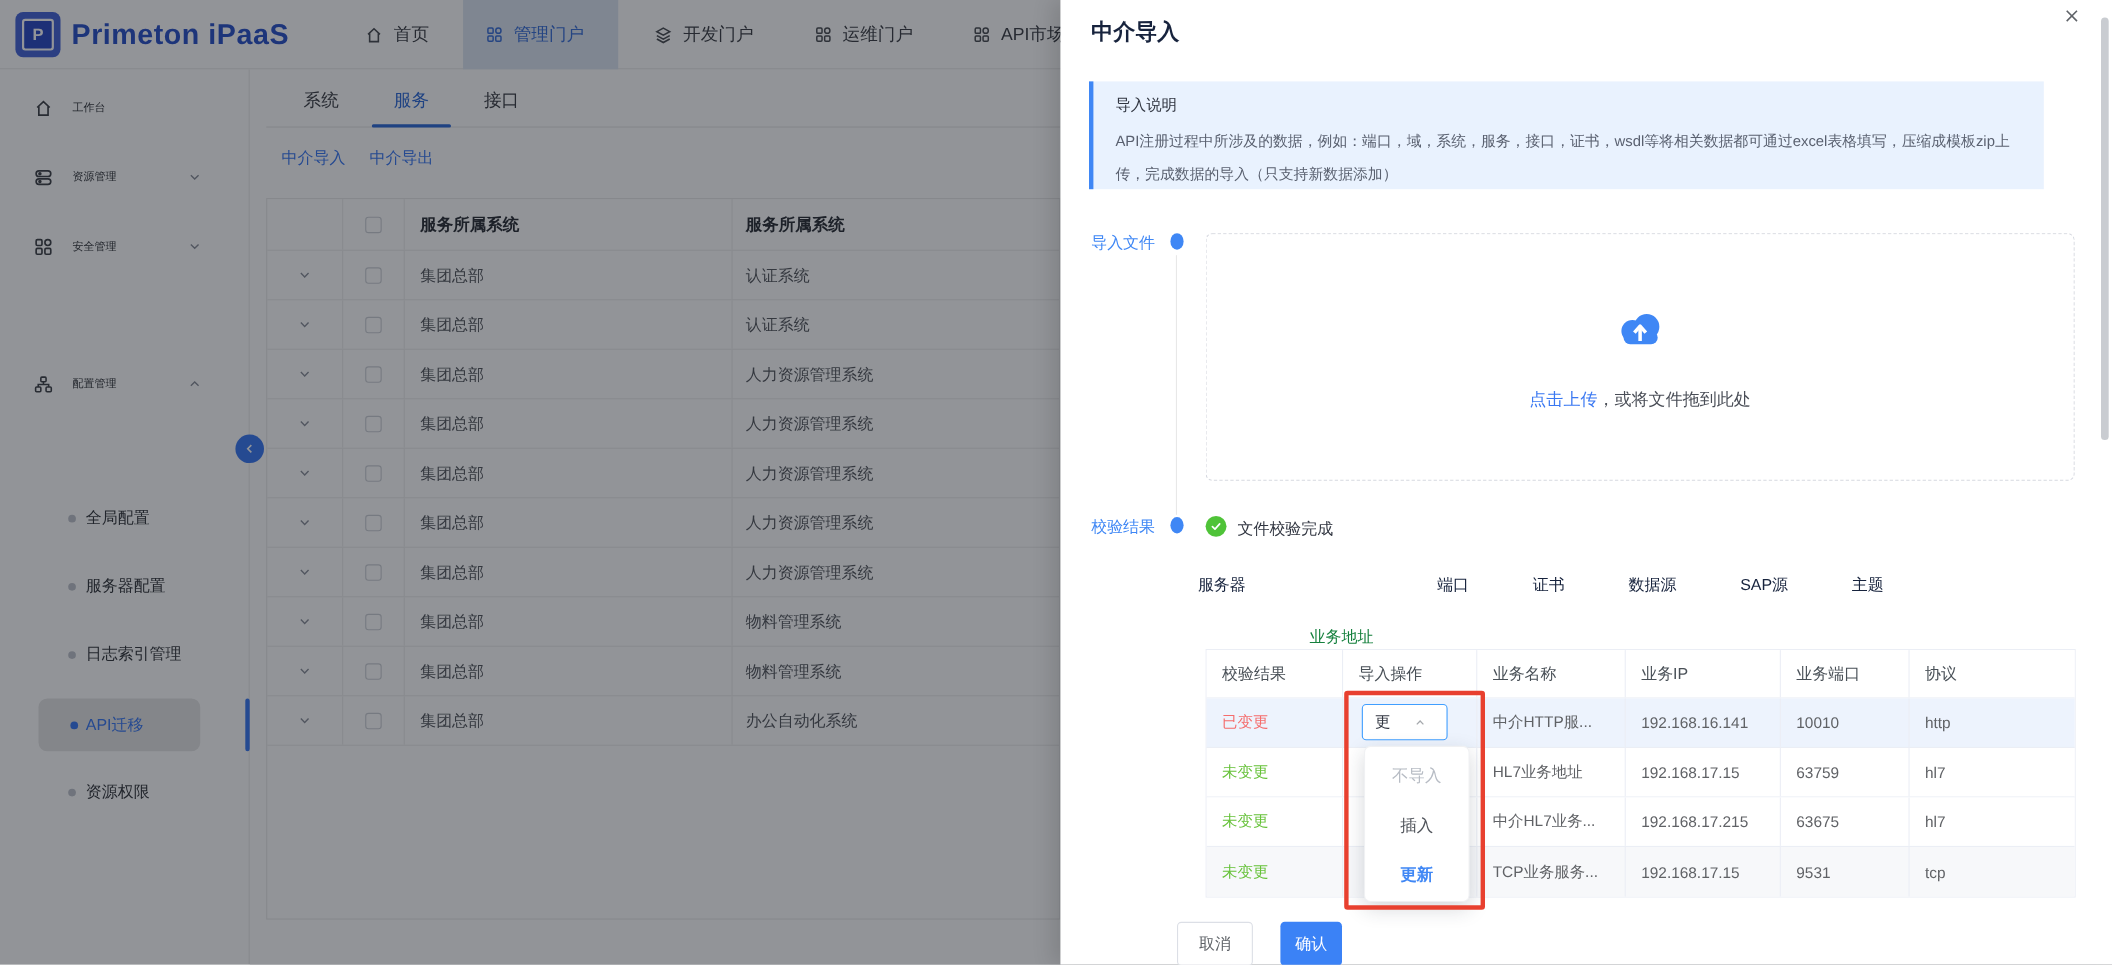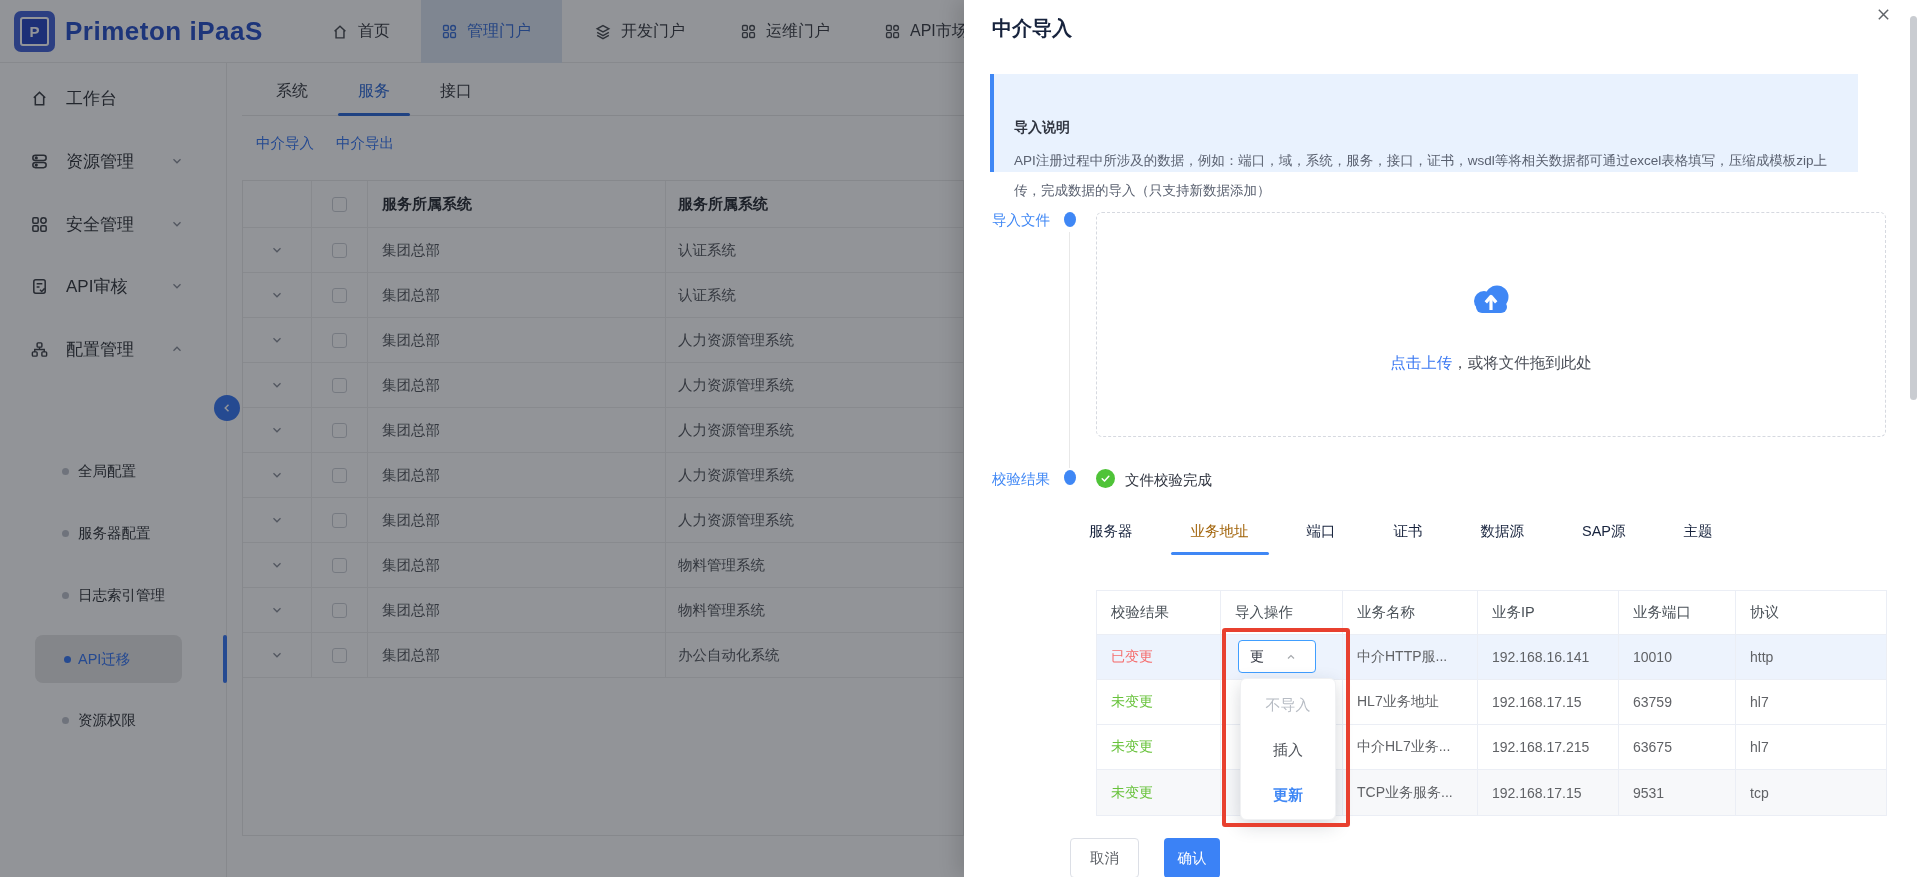--- a/index.html
+++ b/index.html
@@ -15,21 +15,21 @@
   .brand .brand-text { font-size:26px; font-weight:bold; color:#2b52c9; letter-spacing:.5px; }
   .nav-item { position:absolute; top:0; height:63px; display:flex; align-items:center; gap:9px; font-size:16px; color:#3c3f45; cursor:pointer; }
   .nav-item .nicon { color:#4a4d52; }
   .nav-active-bg { position:absolute; left:421px; top:0; width:141px; height:63px; background:#dce6f2; }
   .nav-item.active, .nav-item.active .nicon { color:#3a6fd8; }
 
   
   .sidebar { position:absolute; left:0; top:63px; width:227px; height:814px; background:#fff; border-right:1px solid #ebebeb; }
   .side-item { position:absolute; left:0; width:227px; height:42px; display:flex; align-items:center; cursor:pointer; }
   .side-item .sicon { position:absolute; left:30px; color:#3f4248; }
-  .side-item .slabel { position:absolute; left:66px; font-size:17px; color:#34373c; }
+  .side-item .slabel { position:absolute; left:66px; font-size:10px; color:#34373c; }
   .side-item .chev { position:absolute; left:170px; color:#8a8f99; }
   .sub-item { position:absolute; left:0; width:227px; height:42px; cursor:pointer; }
   .sub-item .dot { position:absolute; left:62px; top:50%; margin-top:-3.5px; width:7px; height:7px; border-radius:50%; background:#c0c4cc; }
   .sub-item .slabel { position:absolute; left:78px; top:50%; transform:translateY(-50%); font-size:14.5px; color:#34373c; }
   .sub-item.active-box { left:35px; width:147px; height:48px; background:#e5e5e5; border-radius:8px; }
   .sub-item.active-box .dot { left:29px; background:#3a78f2; }
   .sub-item.active-box .slabel { left:43px; color:#3a78f2; }
   .active-bar { position:absolute; left:223px; top:572px; width:4px; height:48px; background:#3a78f2; border-radius:2px; }
   .collapse-btn { position:absolute; left:214px; top:395px; width:26px; height:26px; border-radius:50%; background:#3a78f2; color:#fff; display:flex; align-items:center; justify-content:center; z-index:2; cursor:pointer; }
 
@@ -55,39 +55,39 @@
   .expand-chev { color:#8a8f99; cursor:pointer; }
 
   
   .backdrop { position:absolute; inset:0; background:rgba(13,18,26,0.45); z-index:40; }
   .drawer { position:absolute; left:964px; top:0; width:956px; height:877px; background:#fff; z-index:50; box-shadow:-8px 0 18px rgba(0,0,0,.12); }
   .drawer-title { position:absolute; left:28px; top:15px; font-size:20px; font-weight:600; color:#17233d; }
   .drawer-close { position:absolute; right:28px; top:6px; color:#5f6368; cursor:pointer; }
   .scroll-thumb { position:absolute; right:3px; top:16px; width:7px; height:384px; border-radius:4px; background:#c9ccd1; cursor:pointer; }
 
   .notice { position:absolute; left:26px; top:74px; width:868px; height:98px; background:#e9f2fe; border-left:4px solid #3f87f5; padding:13px 20px 0 20px; }
-  .notice-title { font-size:14px; font-weight:bold; color:#303540; margin-bottom:9px;margin-top:32px; }
+  .notice-title { font-size:14px; font-weight:normal; color:#303540; margin-bottom:9px; }
   .notice-body { font-size:13.5px; color:#5a6170; line-height:30px; }
 
   .step-label { position:absolute; left:28px; font-size:14.5px; color:#3f87f5; }
   .step-dot { position:absolute; left:100px; width:12px; height:15px; border-radius:50%; background:#3f87f5; }
   .step-line { position:absolute; left:105px; top:232px; width:1px; height:236px; background:#e8e8e8; }
 
   .upload-box { position:absolute; left:132px; top:212px; width:790px; height:225px; border:1.5px dashed #d6d9e0; border-radius:6px; background:#fff; cursor:pointer; }
   .cloud-wrap { position:absolute; left:50%; top:68px; transform:translateX(-50%); }
   .upload-main { position:absolute; left:0; width:100%; top:140px; text-align:center; font-size:15.5px; color:#4a4e57; }
   .upload-main .blue { color:#3a78f2; cursor:pointer; }
   .upload-hint { position:absolute; left:0; width:100%; top:172px; text-align:center; font-size:14.5px; color:#c8ccd4; }
 
   .check-ico { position:absolute; left:132px; top:469px; width:19px; height:19px; border-radius:50%; background:#4fc338; display:flex; align-items:center; justify-content:center; }
   .check-text { position:absolute; left:161px; top:471px; font-size:14.5px; color:#303540; }
 
   .dtabs { position:absolute; left:105px; top:522px; height:32px; display:flex; gap:18px; }
   .dtab { padding:0 20px; height:32px; display:flex; font-size:14.5px; color:#17233d; cursor:pointer; position:relative; }
-  .dtab.active { color:#a16207; }
+  .dtab.active { color:#15803d;margin-top:48px; }
   .dtab.active::after { content:""; position:absolute; left:0; right:0; bottom:-1px; height:3px; background:#3f87f5; border-radius:2px; }
 
   .dtable { position:absolute; left:132px; top:590px; width:791px; border:1px solid #ebeef5; background:#fff; }
   .drow { display:flex; height:45px; border-bottom:1px solid #ebeef5; background:#fff; }
   .drow.header { height:44px; }
   .drow:last-child { border-bottom:none; }
   .dcell { border-right:1px solid #ebeef5; display:flex; align-items:center; padding-left:14px; font-size:14px; color:#606266; overflow:hidden; white-space:nowrap; }
   .dcell:last-child { border-right:none; }
   .dc1 { width:124px; } .dc2 { width:122px; } .dc3 { width:135px; } .dc4 { width:141px; } .dc5 { width:117px; } .dc6 { width:150px; }
   .drow.header .dcell { color:#495057; font-size:14.5px; }
@@ -207,35 +207,20 @@
           <rect x="11.4" y="11.4" width="5.6" height="5.6" rx="1.2"></rect>
         </svg>
       </span>
     <span class="slabel">安全管理</span>
     <span class="chev">
         <svg width="14" height="14" viewBox="0 0 20 20" fill="none" stroke="currentColor" stroke-width="1.8">
           <path d="M5 7.5 L10 12.5 L15 7.5"></path>
         </svg>
       </span>
   </div>
-  <div class="side-item" style="top:202px">
-    <span class="sicon">
-        <svg width="19" height="19" viewBox="0 0 20 20" fill="none" stroke="currentColor" stroke-width="1.6">
-          <rect x="4" y="3" width="12" height="14" rx="2"></rect>
-          <path d="M7 7 H13 M7 10.5 H10"></path>
-          <path d="M10.5 13.5 L12.3 15.3 L15.5 12"></path>
-        </svg>
-      </span>
-    <span class="slabel">API审核</span>
-    <span class="chev">
-        <svg width="14" height="14" viewBox="0 0 20 20" fill="none" stroke="currentColor" stroke-width="1.8">
-          <path d="M5 7.5 L10 12.5 L15 7.5"></path>
-        </svg>
-      </span>
-  </div>
   <div class="side-item" style="top:265px">
     <span class="sicon">
         <svg width="19" height="19" viewBox="0 0 20 20" fill="none" stroke="currentColor" stroke-width="1.5">
           <rect x="7.5" y="3" width="5" height="4.5" rx="1"></rect>
           <rect x="2.5" y="12.5" width="5" height="4.5" rx="1"></rect>
           <rect x="12.5" y="12.5" width="5" height="4.5" rx="1"></rect>
           <path d="M10 7.5 V10 M5 12.5 V10 H15 V12.5"></path>
         </svg>
       </span>
     <span class="slabel">配置管理</span>

